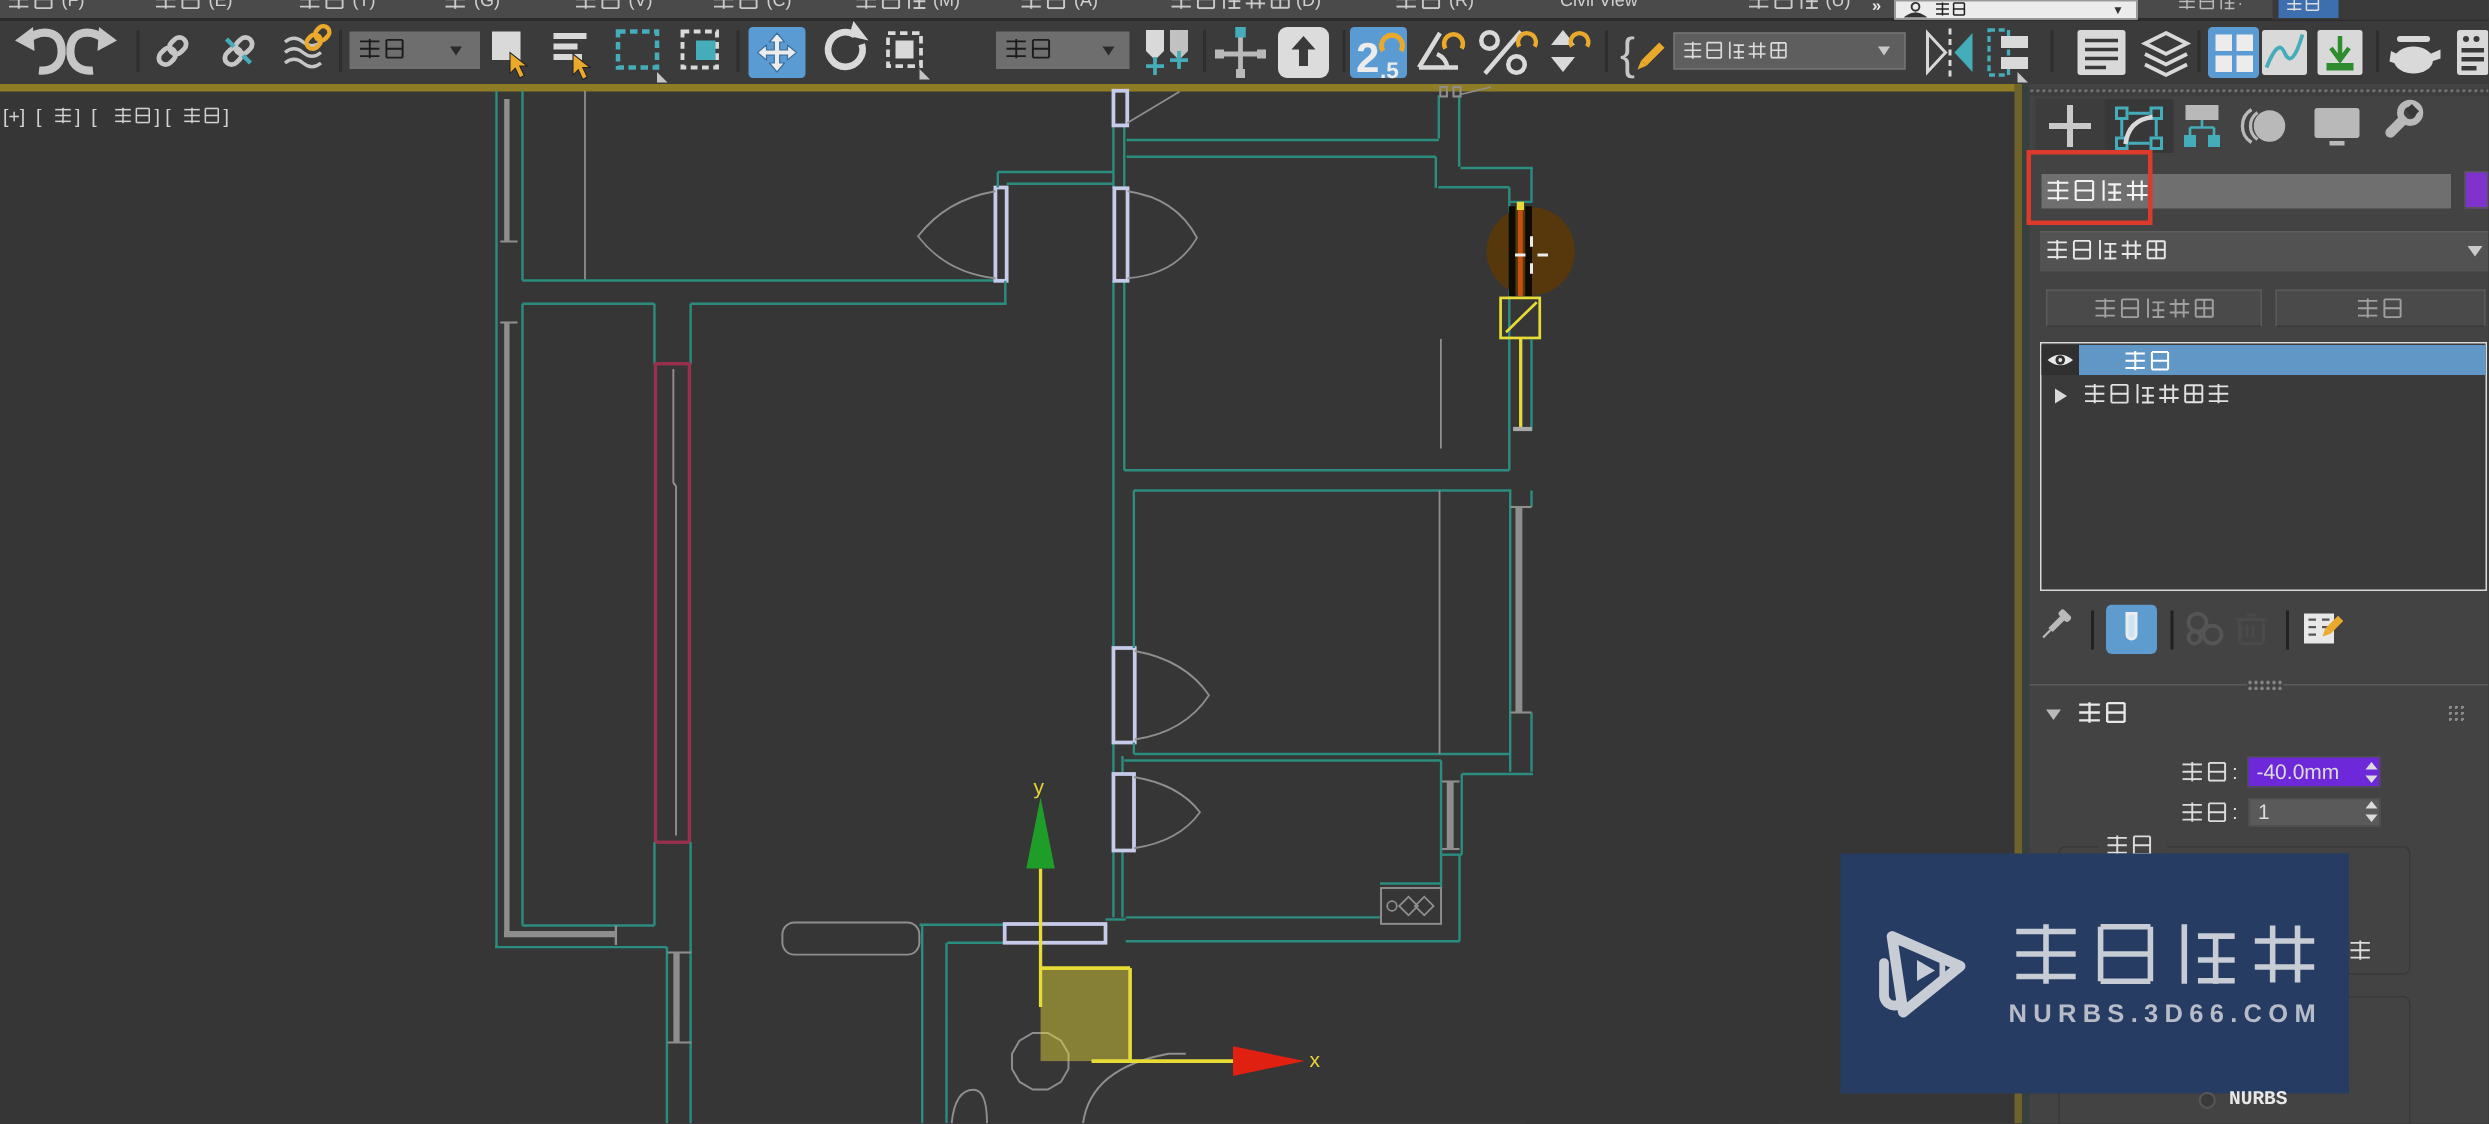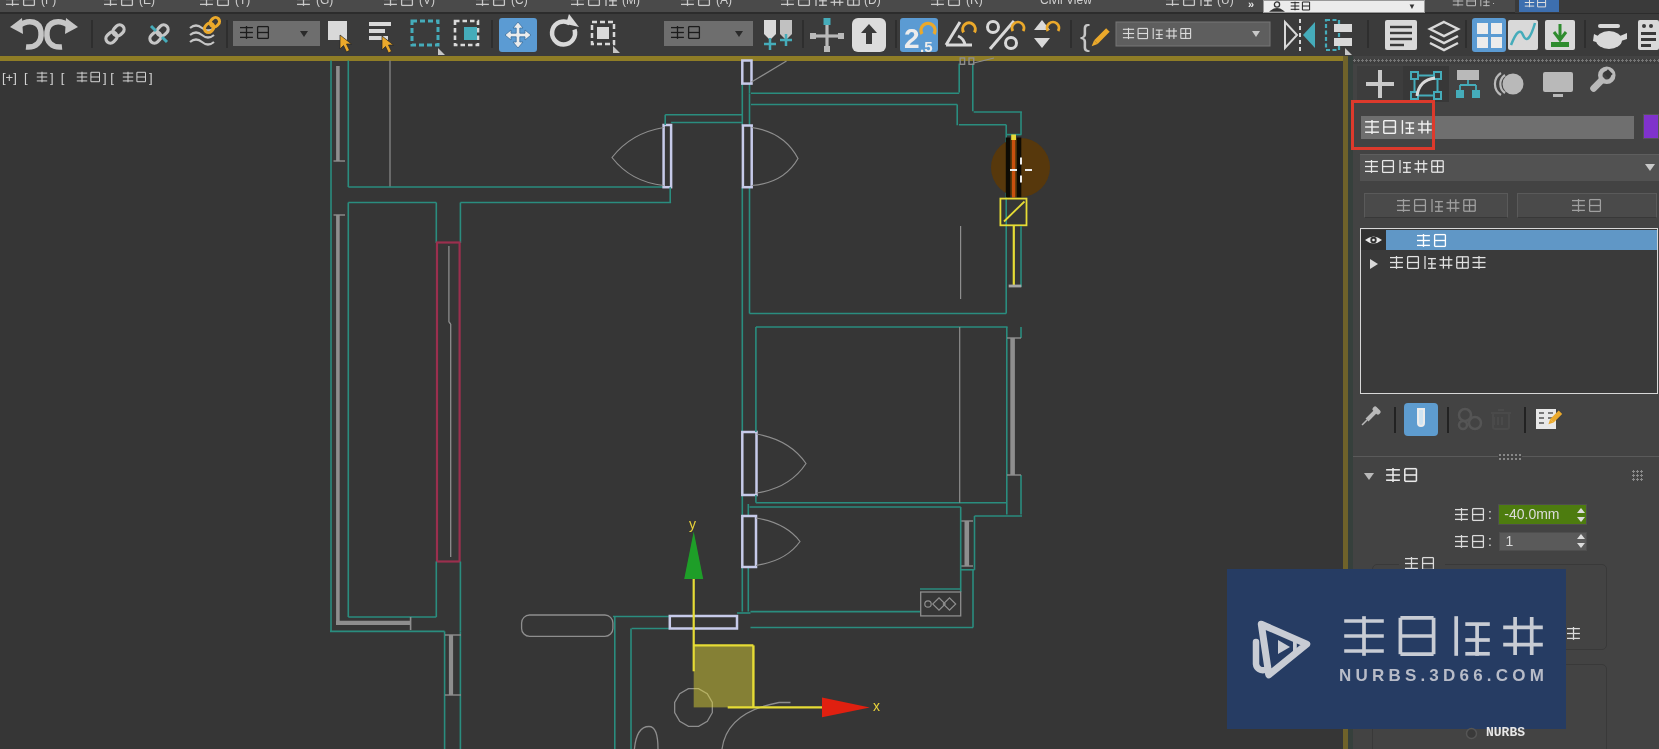--- a/index.html
+++ b/index.html
@@ -900,21 +900,21 @@
       <line x1="1.0" y1="12.4" x2="13.9" y2="12.4"></line>
       <line x1="7.5" y1="1.0" x2="7.5" y2="13.9"></line>
       <line x1="18.6" y1="1.6" x2="29.4" y2="1.6"></line>
       <line x1="18.6" y1="13.4" x2="29.4" y2="13.4"></line>
       <line x1="18.6" y1="1.6" x2="18.6" y2="13.4"></line>
       <line x1="29.4" y1="1.6" x2="29.4" y2="13.4"></line>
       <line x1="18.6" y1="7.5" x2="29.4" y2="7.5"></line>
     </g>
   </svg>
 <div class="abs" style="left:1488px;top:506px;color:#dcdcdc;font-size:14px;">:</div>
-<div class="abs" style="left:1498.3px;top:504.2px;width:89px;height:21.2px;background:#4d7c0f;border:1px solid #4e4e4e;box-sizing:border-box;color:#dcdcdc;font-size:14px;"><span style="position:relative;left:5px;top:1px;">-40.0mm</span></div>
+<div class="abs" style="left:1498.3px;top:504.2px;width:89px;height:21.2px;background:#6d28d9;border:1px solid #4e4e4e;box-sizing:border-box;color:#dcdcdc;font-size:14px;"><span style="position:relative;left:5px;top:1px;">-40.0mm</span></div>
 <svg class="abs" style="left:1576px;top:507px" width="10" height="16">
     <path d="M1,6 L9,6 L5,1 Z" fill="#dcdcdc"></path>
     <path d="M1,10 L9,10 L5,15 Z" fill="#dcdcdc"></path>
   </svg>
 <svg class="abs" style="left:1454px;top:534px" width="32" height="17">
     <g stroke="#dcdcdc" stroke-width="1.28" stroke-opacity="1.00" stroke-linecap="butt">
       <line x1="1.0" y1="2.6" x2="13.9" y2="2.6"></line>
       <line x1="1.0" y1="7.5" x2="13.9" y2="7.5"></line>
       <line x1="1.0" y1="12.4" x2="13.9" y2="12.4"></line>
       <line x1="7.5" y1="1.0" x2="7.5" y2="13.9"></line>

